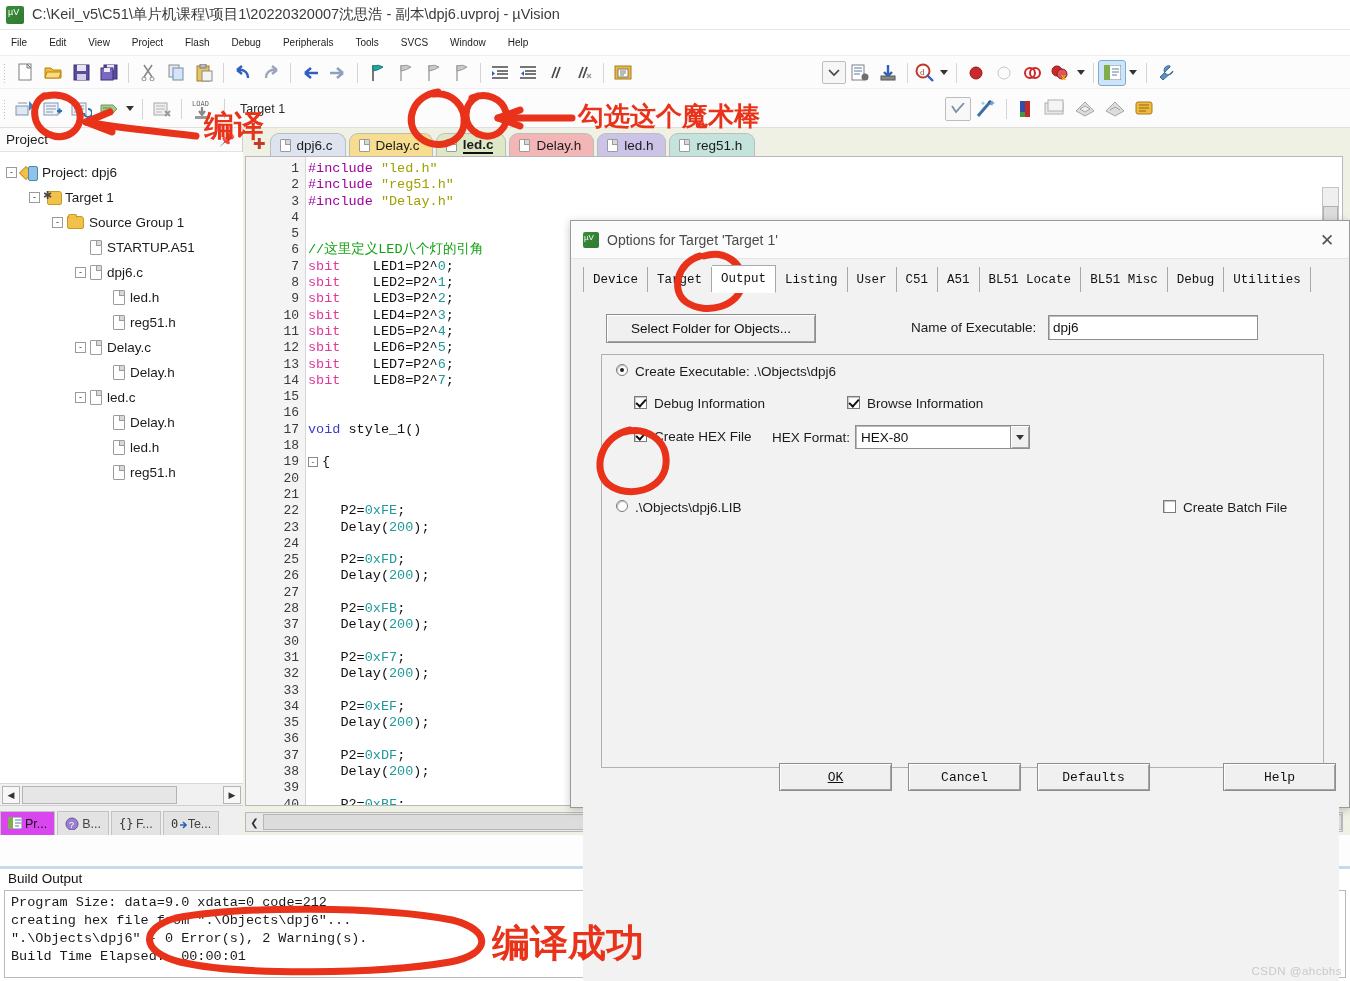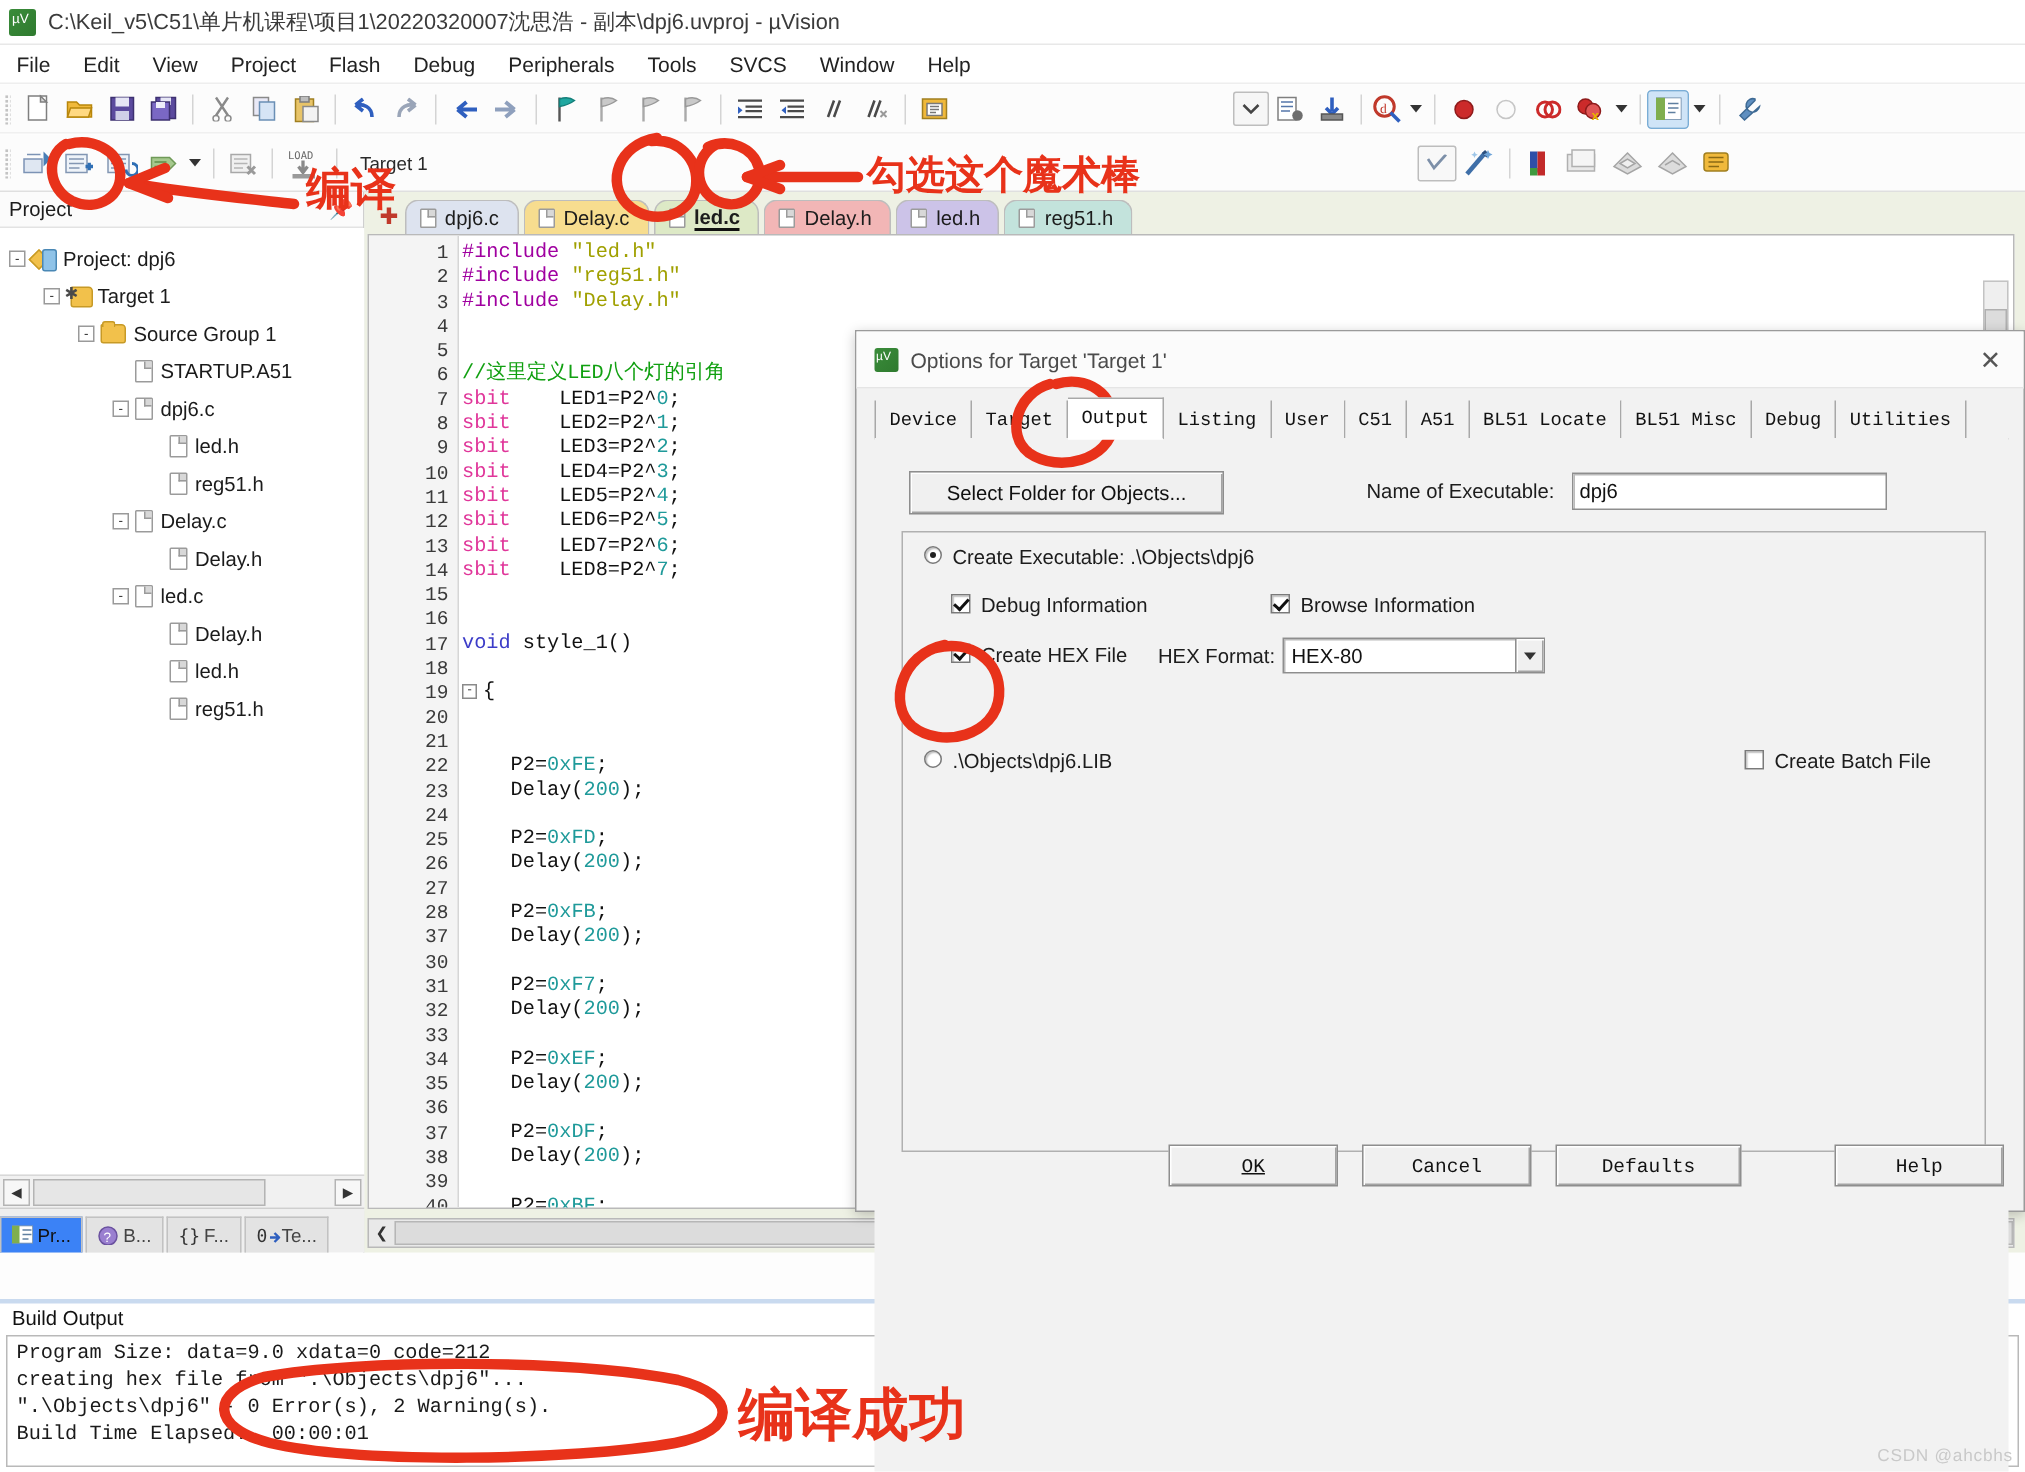--- a/index.html
+++ b/index.html
@@ -36,21 +36,21 @@
     font-size: 14.5px; color: #3b3b3b; white-space: nowrap;
   }
 
   
   .menubar {
     position: absolute; left: 0; top: 30px; width: 1350px; height: 26px;
     background: #ffffff; display: flex; align-items: center;
     border-bottom: 1px solid #eeeeee;
   }
   .menuitem {
-    font-size: 14px; color: #222; padding: 2px 11px; cursor: default;
+    font-size: 10px; color: #222; padding: 2px 11px; cursor: default;
     white-space: nowrap;
   }
 
   
   .toolbar {
     position: absolute; left: 0; width: 1350px; height: 32px;
     background: #fcfcfc; display: flex; align-items: center;
     border-bottom: 1px solid #f0f0f0;
   }
   .toolbar.row1 { top: 57px; }
@@ -138,21 +138,21 @@
   .hsthumb { height:18px; background:#e6e6e6; border:1px solid #b4b4b4; flex: 0 0 auto;}
   .bottabs {
     position:absolute; left:0; bottom:0; width:243px; height:30px;
     background:#efefef; display:flex; align-items:flex-end; border-top:1px solid #cfcfcf;
   }
   .btab {
     display:flex;align-items:center;gap:3px; height:24px; padding:0 7px;
     font-size:12.5px; color:#444; border:1px solid #c2c2c2; border-bottom:none;
     background:#e3e3e3; margin-right:2px;
   }
-  .btab.sel { background:#3b82f6; color:#111;align-items:center; }
+  .btab.sel { background:#d946ef; color:#111;align-items:center; }
   .bt-icon { width:14px;height:13px; flex:0 0 auto; }
 
   
   .editor {
     position:absolute; left:243px; top:128px; width:1107px; height:707px;
     background:#eef1e4; overflow:hidden;
   }
   .edtabs {
     position:absolute;left:0;top:0;width:1107px;height:28px;
     background:#eef1e4; display:flex; align-items:flex-end; padding-left:8px;
@@ -940,21 +940,21 @@
 
       <div class="row-line" style="position:absolute;left:580px;top:208px;">
         <span class="chk"></span>
         <span class="lbl">Create Batch File</span>
       </div>
     </div>
 
     <div class="dlg-btns">
       <div class="btn3d dbtn" style="left:196px;width:113px;text-decoration:underline;">OK</div>
       <div class="btn3d dbtn" style="left:325px;width:113px;">Cancel</div>
-      <div class="btn3d dbtn" style="left:454px;width:124px;font-family:Liberation Mono, monospace;">Defaults</div>
+      <div class="btn3d dbtn" style="left:454px;width:113px;font-family:Liberation Mono, monospace;">Defaults</div>
       <div class="btn3d dbtn" style="left:640px;width:113px;">Help</div>
     </div>
   </div>
 
   <div class="ann">
     <svg width="1350" height="981">
       <g fill="none" stroke="#e8321a" stroke-width="7" stroke-linecap="round" stroke-linejoin="round">
 
         <path d="M44 96 C30 104 32 126 48 134 C66 142 82 130 80 114 C78 100 62 92 46 96" stroke-width="7"></path>
 

